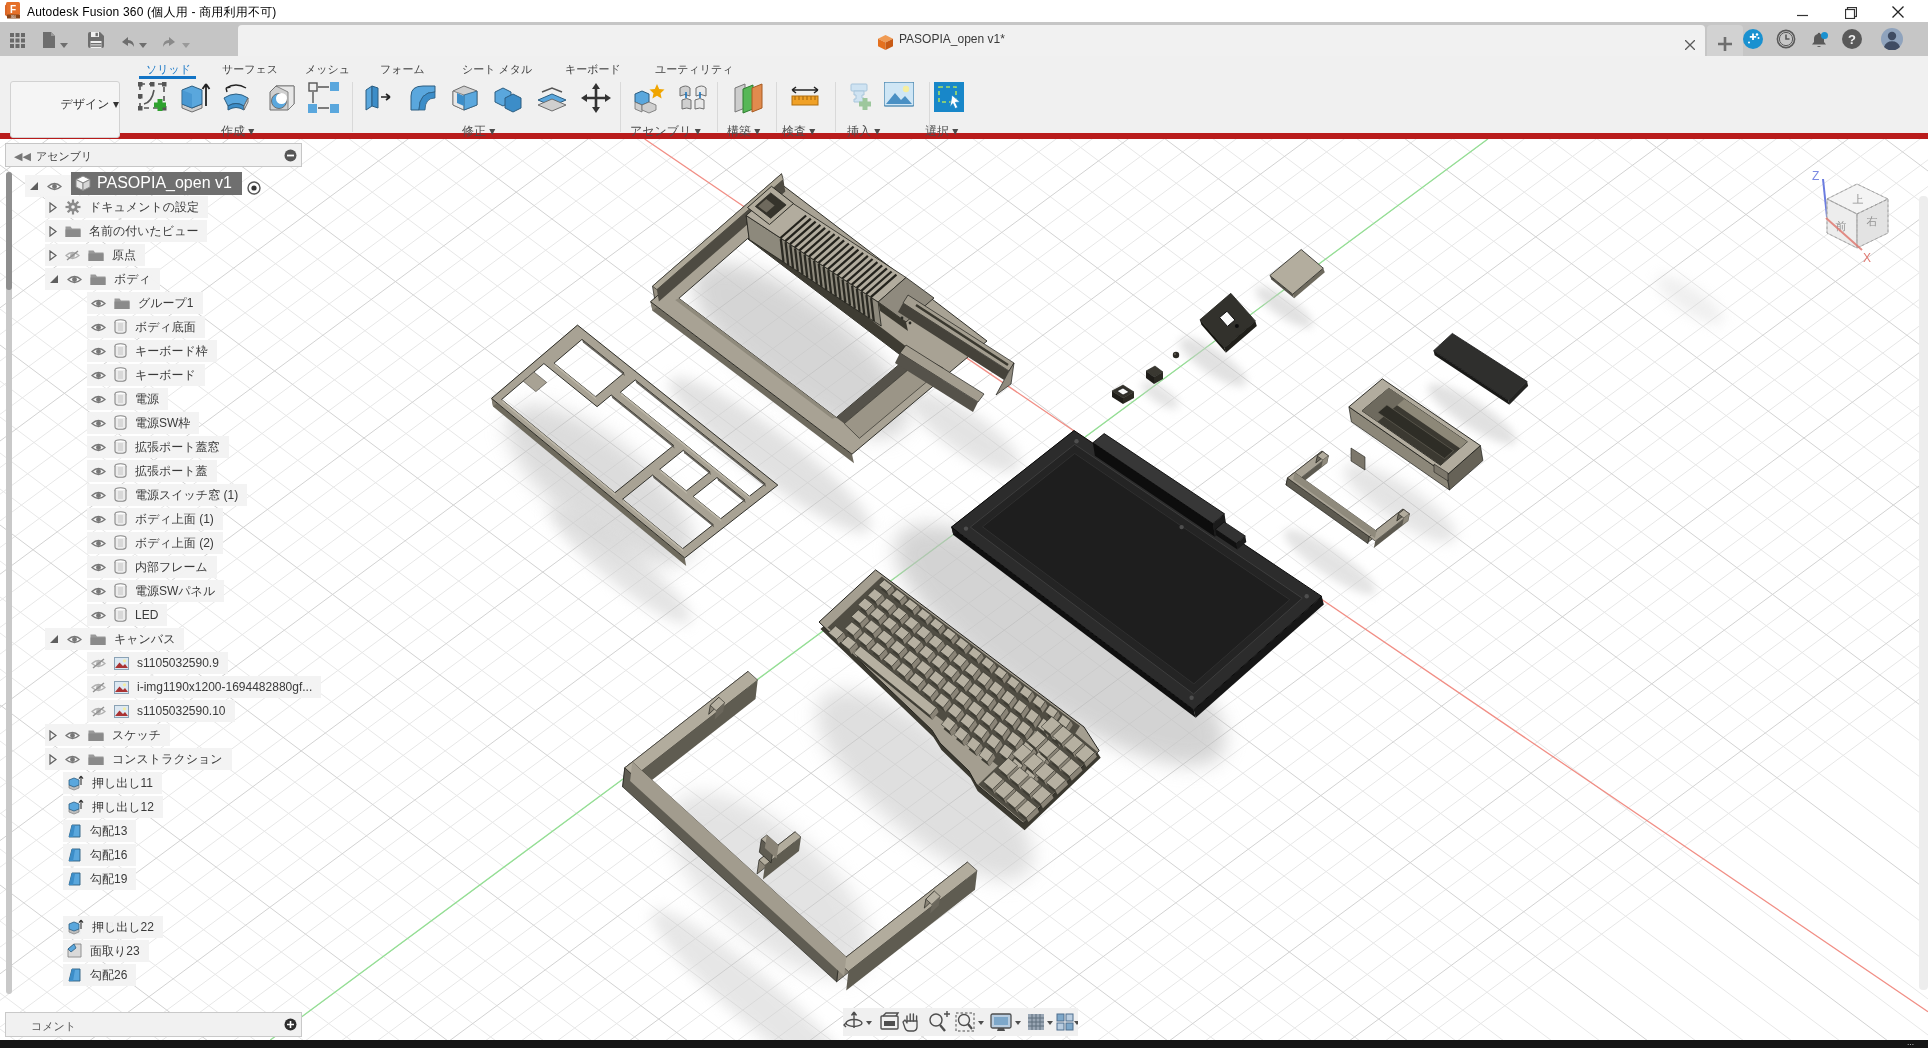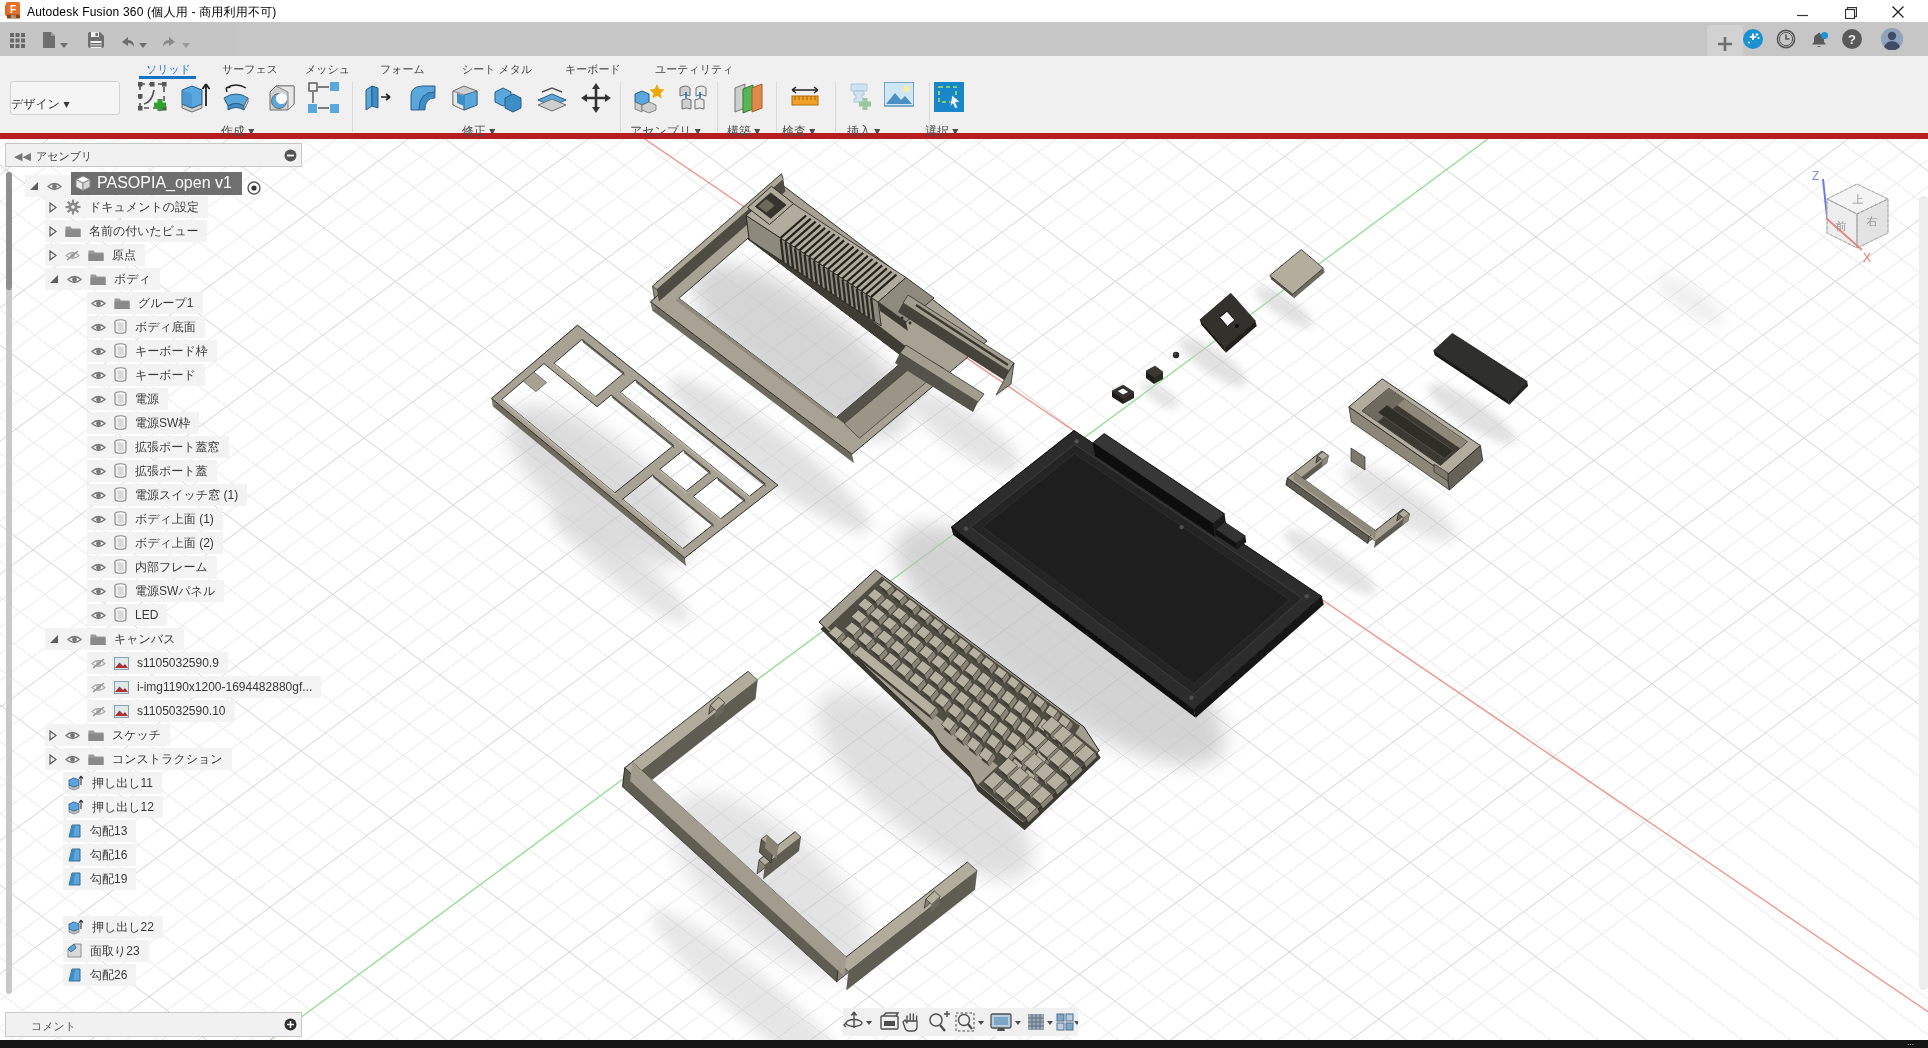--- a/index.html
+++ b/index.html
@@ -9,21 +9,21 @@
 #strip{position:absolute;left:0;top:22px;width:1928px;height:34px;background:#c6c6c6}
 #qat{position:absolute;left:0;top:0;width:238px;height:34px;background:#c5c5c5}
 #qat .i{position:absolute;top:9px}
 #doctab{position:absolute;left:238px;top:3px;width:1467px;height:31px;background:#f1f1f1;border-radius:4px 4px 0 0}
 #doctab .lbl{position:absolute;left:640px;top:7px;font-size:12px;color:#3a3a3a}
 #plustab{position:absolute;left:1707px;top:3px;width:36px;height:31px;background:#d2d2d2;border-radius:4px 4px 0 0}
 #ribbon{position:absolute;left:0;top:56px;width:1928px;height:83px;background:#f0f0f0;border-bottom:6px solid #b91c1c}
 .rtab{position:absolute;top:6px;font-size:11px;color:#3f3f3f}
 .rtab.act{color:#1374c5}
 #ribbon .underline{position:absolute;left:139px;top:20px;width:57px;height:3px;background:#1374c5}
-#designbtn{position:absolute;left:10px;top:25px;width:110px;height:34px;background:#f5f5f5;border:1px solid #d2d2d2;border-radius:3px;font-size:12px;color:#333;text-align:left;line-height:44px}
+#designbtn{position:absolute;left:10px;top:25px;width:110px;height:57px;background:#f5f5f5;border:1px solid #d2d2d2;border-radius:3px;font-size:12px;color:#333;text-align:right;line-height:44px}
 .ricon{position:absolute;top:26px}
 .rlabel{position:absolute;top:67px;font-size:12px;color:#4c4c4c}
 .rsep{position:absolute;top:26px;width:1px;height:50px;background:#d9d9d9}
 #browser{position:absolute;left:5px;top:143px;width:650px}
 #bhead{width:297px;height:24px;background:#f1f1f1;border:1px solid #c6c6c6;position:relative;font-size:11px;color:#3c3c3c}
 #btrack{position:absolute;left:1px;top:29px;width:6px;height:822px;background:#c9c9c9;border-radius:3px}
 #bthumb{position:absolute;left:1px;top:29px;width:6px;height:118px;background:#8e8e8e;border-radius:3px}
 .brow{position:absolute;height:24px;white-space:nowrap}
 .brow .bg{display:inline-flex;align-items:center;height:22px;background:rgba(243,243,243,0.96);padding:0 9px 0 4px;font-size:12px;color:#3a3a3a;gap:8px}
 .brow .sel{background:#6f6f6f;color:#fff;padding:2px 10px 3px 4px;display:inline-flex;align-items:center;gap:6px}
@@ -750,20 +750,30 @@
       <span class="i" style="left:139px;top:14px"><svg width="8" height="5" viewBox="0 0 8 5" style="vertical-align:middle;">
           <path d="M0 0 h8 l-4 5 Z" fill="#6e6e6e"></path>
         </svg></span>
       <span class="i" style="left:162px;top:10px"><svg width="16" height="13" viewBox="0 0 16 13" style="vertical-align:middle;">
           <path d="M13 7 L7 2 L7 5 Q1 5 1 12 Q3 8 7 8 L7 11 Z" fill="#8a8a8a"></path>
         </svg></span>
       <span class="i" style="left:182px;top:14px"><svg width="8" height="5" viewBox="0 0 8 5" style="vertical-align:middle;">
           <path d="M0 0 h8 l-4 5 Z" fill="#9a9a9a"></path>
         </svg></span>
     </div>
+    <div id="doctab">
+      <span class="lbl"><span style="vertical-align:-3px;margin-right:6px"><svg width="15" height="15" viewBox="0 0 15 15" style="vertical-align:middle;">
+            <polygon points="7.5,0 15,3.7 7.5,7.4 0,3.7" fill="#f09b54"></polygon>
+            <polygon points="0,3.7 7.5,7.4 7.5,15 0,11.3" fill="#e4701e"></polygon>
+            <polygon points="15,3.7 7.5,7.4 7.5,15 15,11.3" fill="#c85a14"></polygon>
+          </svg></span>PASOPIA_open v1*</span>
+      <span style="position:absolute;left:1447px;top:10px"><svg width="10" height="10" viewBox="0 0 10 10" style="vertical-align:middle;">
+          <path d="M0 0 L10 10 M10 0 L0 10" stroke="#5a5a5a" stroke-width="1.3"></path>
+        </svg></span>
+    </div>
     <div id="plustab">
       <span style="position:absolute;left:11px;top:9px"><svg width="14" height="14" viewBox="0 0 14 14" style="vertical-align:middle;">
           <path d="M7 0 V14 M0 7 H14" stroke="#6e6e6e" stroke-width="2.6"></path>
         </svg></span>
     </div>
     <span style="position:absolute;left:1743px;top:7px"><svg width="20" height="20" viewBox="0 0 20 20" style="vertical-align:middle;">
         <circle cx="10" cy="10" r="10" fill="#1a91d0"></circle>
         <path d="M10 4.5 V11 M6.8 7.8 H13.2" stroke="#fff" stroke-width="1.8"></path>
         <circle cx="14" cy="5.5" r="1.3" fill="#fff"></circle>
         <circle cx="15.5" cy="9" r="1" fill="#fff"></circle>

